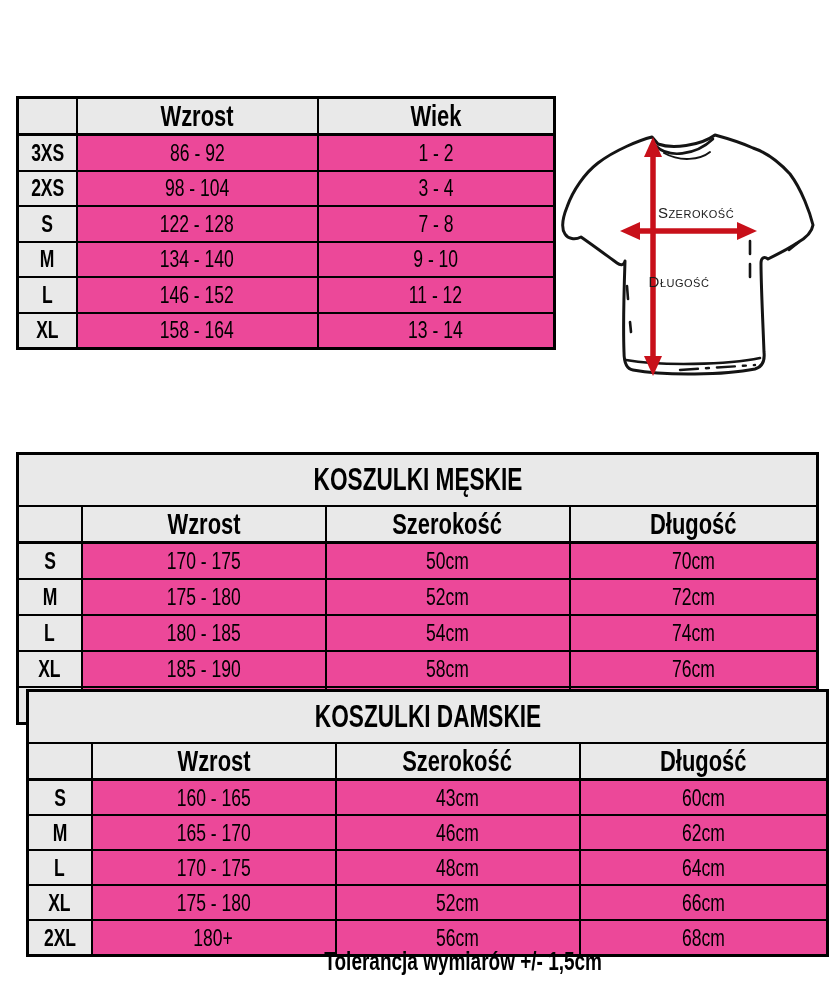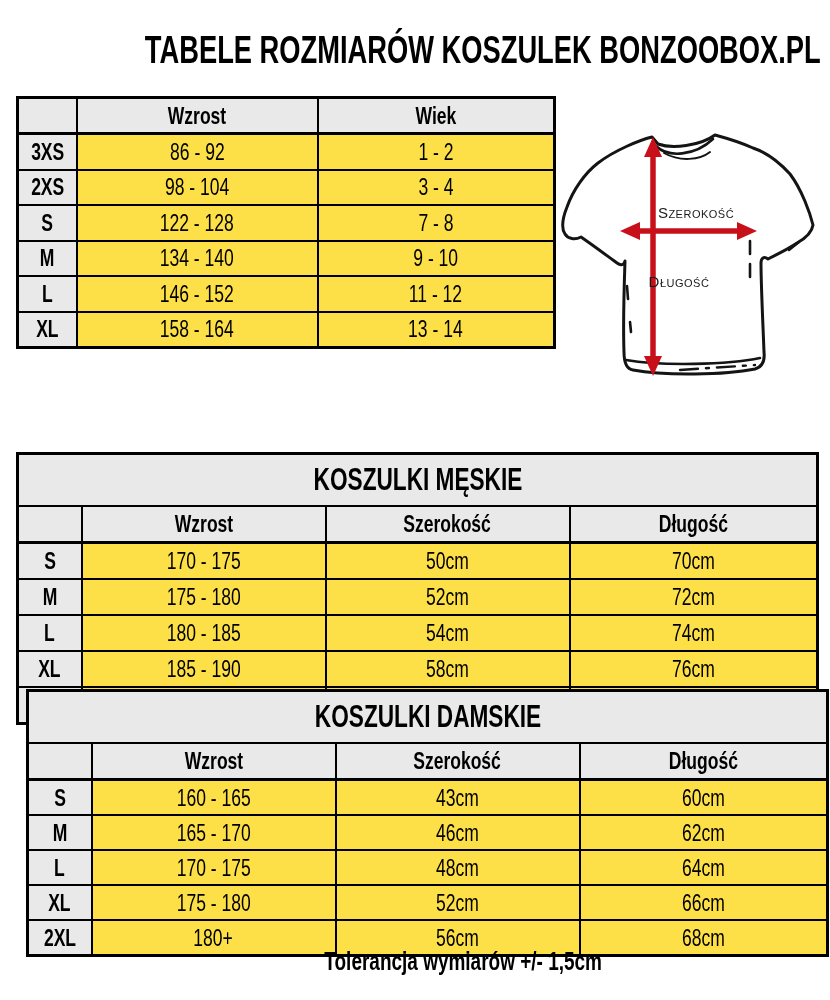--- a/index.html
+++ b/index.html
@@ -11,23 +11,23 @@
 
   .page-title{position:absolute;left:0;top:28px;width:100%;text-align:center;
               font-size:39px;font-weight:700;line-height:44px;}
   .footer-note{position:absolute;left:0;top:946px;width:100%;text-align:center;
                font-size:26px;font-weight:700;padding-left:48px;}
 
   table{border-collapse:collapse;table-layout:fixed;position:absolute;
         border:3px solid #000;background:#fff;}
   td{border:2px solid #000;text-align:center;vertical-align:middle;padding:0;overflow:hidden;}
   tr.t-title td{background:#e9e9e9;height:50px;font-size:31px;font-weight:700;border-bottom:2px solid #000;}
-  tr.t-head td{background:#e9e9e9;font-size:24px;font-weight:700;border-bottom:3px solid #000;text-align:center;}
+  tr.t-head td{background:#e9e9e9;font-size:30px;font-weight:700;border-bottom:3px solid #000;text-align:center;}
   td.size{background:#e9e9e9;font-size:24px;font-weight:700;}
-  td.val{background:#fde047;font-size:24px;font-weight:400;}
+  td.val{background:#ec4899;font-size:24px;font-weight:400;}
 
   #table-kids{left:16px;top:96px;width:537px;}
   #table-kids tr.t-head td{height:33px;}
   #table-kids tr.drow td{height:33.5px;margin-top:20px;}
   #table-men{left:16px;top:424px;width:800px;margin-top:28px;}
   #table-men tr.t-head td{height:34px;}
   #table-men tr.drow td{height:34px;}
   #table-women{left:26px;top:689px;width:800px;}
   #table-women tr.t-head td{height:34px;}
   #table-women tr.drow td{height:33px;}
@@ -38,21 +38,20 @@
               font-family:"Liberation Sans",sans-serif;font-variant:small-caps;
               font-weight:500;color:#1a1a1a;letter-spacing:.5px;white-space:nowrap;}
   .lbl-width{left:136px;top:112px;font-size:15px;}
   .lbl-length{left:119px;top:181px;font-size:15px;}
 </style>
 </head>
 <body>
 
 <div class="canvas">
 
-  <div class="page-title"><span class="cnd-t">TABELE ROZMIARÓW KOSZULEK BONZOOBOX.PL</span></div>
 
   <table id="table-kids">
     <colgroup>
         <col style="width:59px">
         <col style="width:241px">
         <col style="width:237px">
       </colgroup>
     <tbody>
     <tr class="t-head">
       <td class="size"></td>

